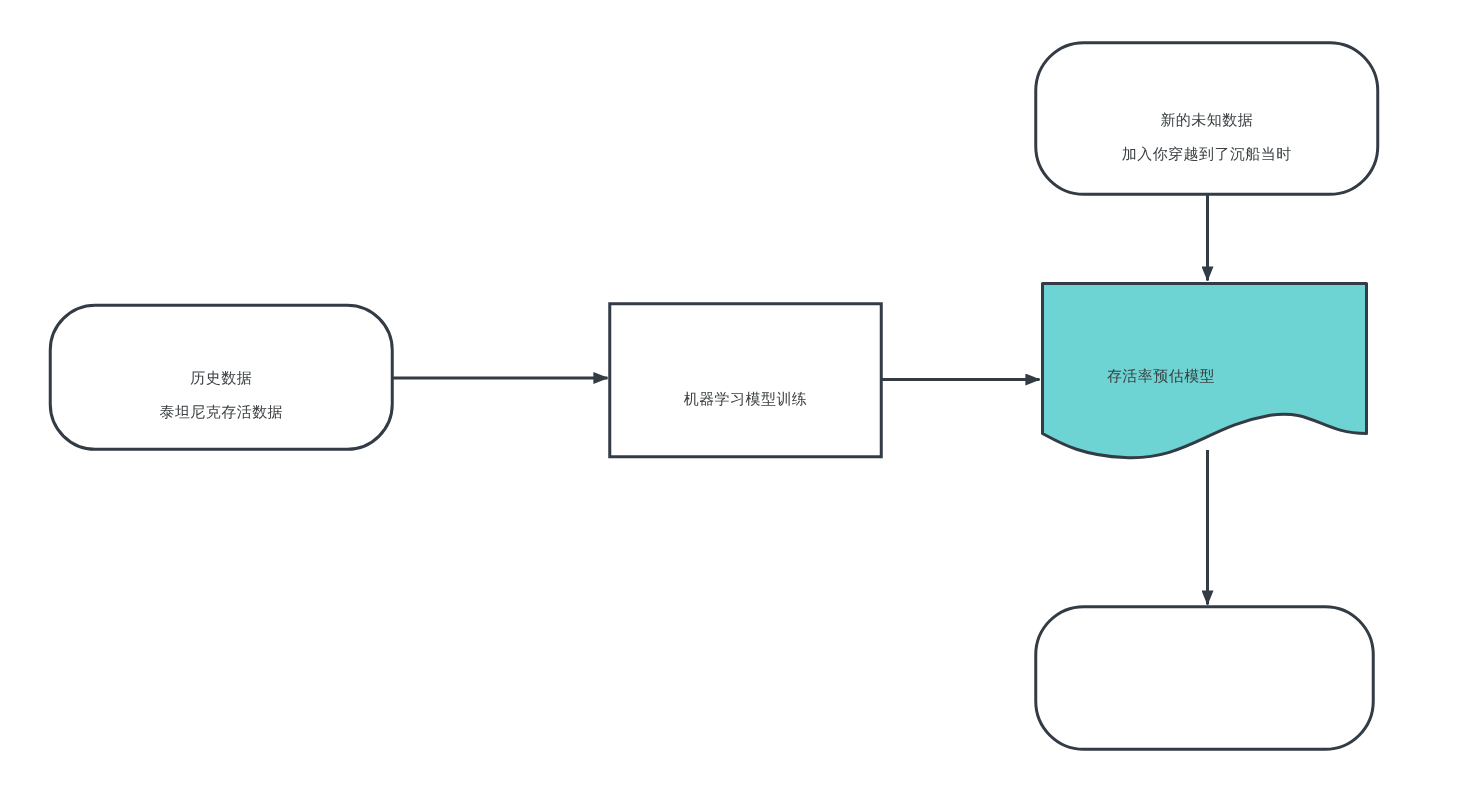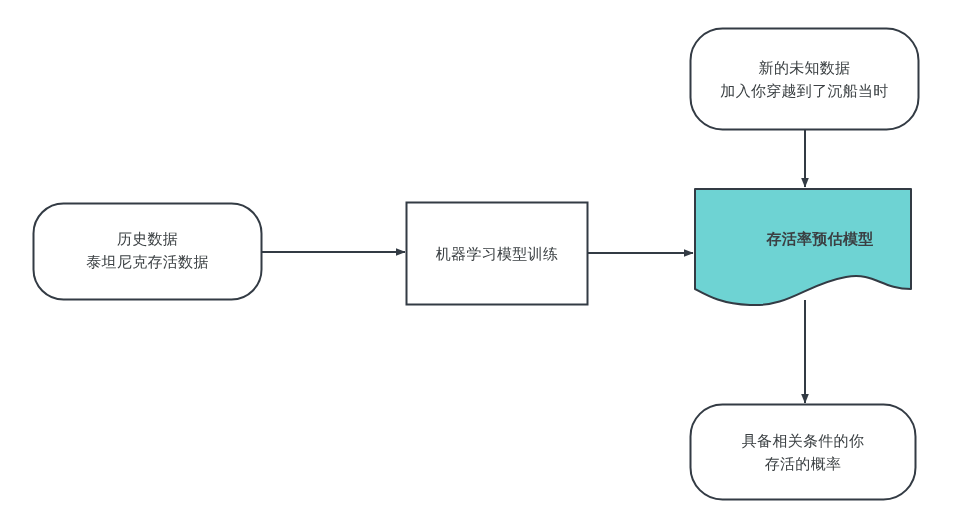--- a/index.html
+++ b/index.html
@@ -26,34 +26,35 @@
     width: 971px;
     height: 523px;
   }
   .node-label {
     position: absolute;
     display: flex;
     align-items: center;
     justify-content: center;
     text-align: center;
     color: #3b4043;
-    font-size: 15px;
+    font-size: 10px;
     line-height: 23px;
     letter-spacing: 0.3px;
     white-space: pre-line;
     pointer-events: none;
+    margin-top: 13px;
   }
   #label-historical-data {
     left: 33px;  top: 203px;  width: 229px; height: 97px; font-family: Liberation Mono, monospace;
   }
   #label-model-training {
     left: 406px; top: 202px;  width: 182px; height: 103px; border-radius: 15px;
   }
   #label-survival-model {
-    left: 711px; top: 188px;  width: 218px; height: 100px; font-weight: bold;
+    left: 665px; top: 188px;  width: 218px; height: 100px;
   }
   #label-new-unknown-data {
     left: 690px; top: 28px;   width: 229px; height: 102px;
   }
   #label-survival-probability {
     left: 690px; top: 404px;  width: 226px; height: 96px;
   }
 </style>
 </head>
 <body>
@@ -95,16 +96,14 @@
   <div class="node-label" id="label-historical-data">历史数据
 泰坦尼克存活数据</div>
 
   <div class="node-label" id="label-model-training">机器学习模型训练</div>
 
   <div class="node-label" id="label-survival-model">存活率预估模型</div>
 
   <div class="node-label" id="label-new-unknown-data">新的未知数据
 加入你穿越到了沉船当时</div>
 
-  <div class="node-label" id="label-survival-probability">具备相关条件的你
-存活的概率</div>
 
 </div>
 
 </body></html>

